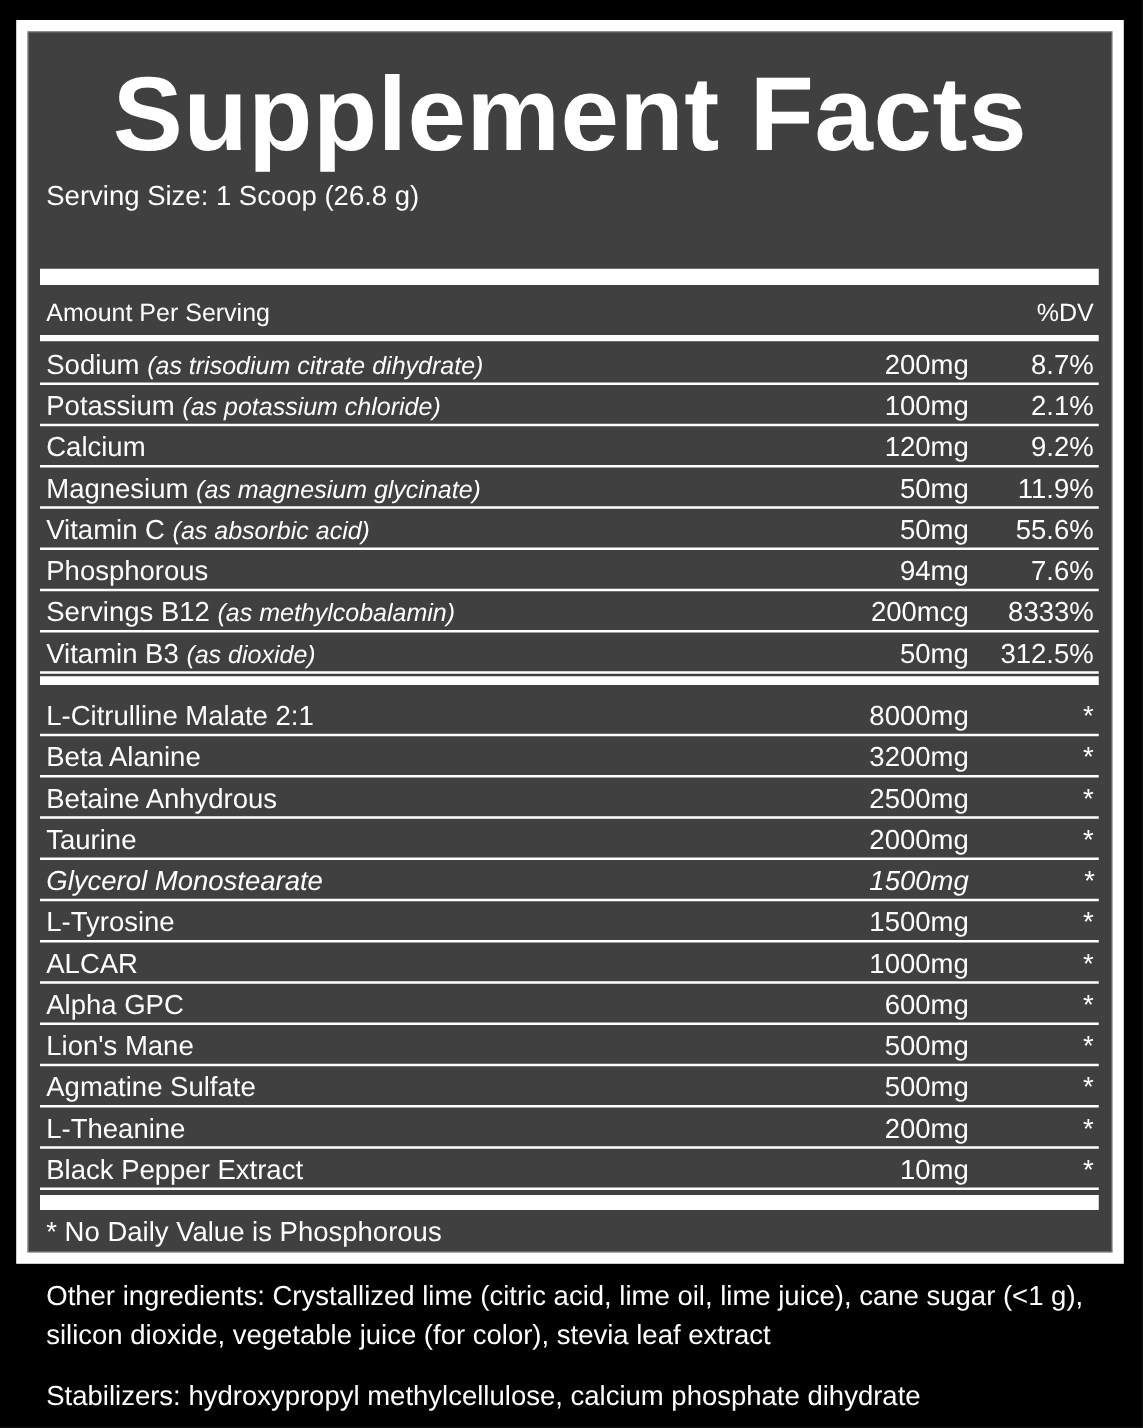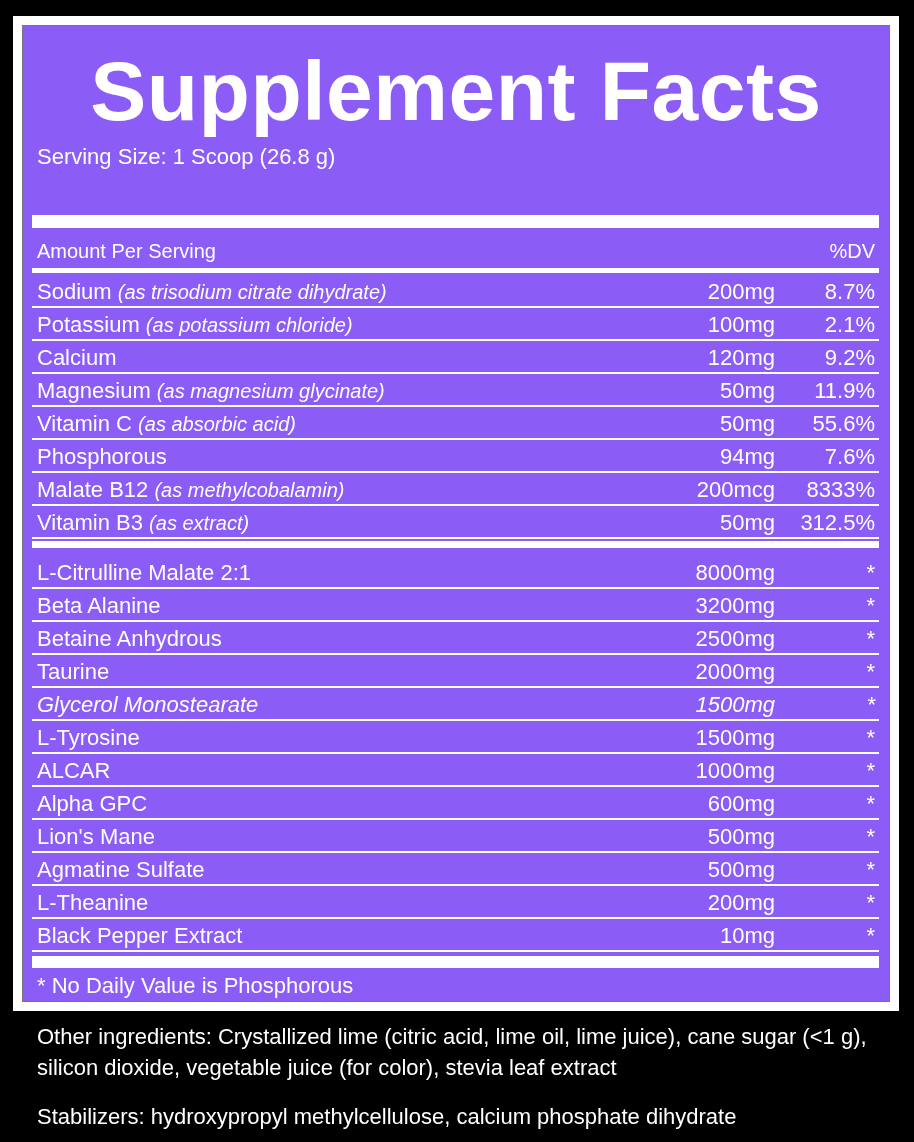--- a/index.html
+++ b/index.html
@@ -1,19 +1,19 @@
 <!DOCTYPE html>
 <html><head>
 <meta charset="utf-8">
 <style>
   html, body { margin: 0; padding: 0; background: #000; }
   body { width: 914px; height: 1142px; position: relative; overflow: hidden;
          font-family: "Liberation Sans", sans-serif; color: #fff; }
   .frame { position: absolute; left: 13px; top: 16px; width: 868px; height: 977px;
-           border: 9px solid #fff; background: #8b5cf6; box-shadow: inset 0 0 0 1px #777; }
+           border: 9px solid #fff; background: #404040; box-shadow: inset 0 0 0 1px #777; }
   .title { position: absolute; left: 0; right: 0; top: 18px; text-align: center;
            font-weight: bold; font-size: 84px; line-height: 96px; letter-spacing: 0.5px; white-space: nowrap; }
   .serving { position: absolute; left: 15px; font-size: 22px; line-height: 30px; white-space: nowrap; }
   .bar { position: absolute; left: 10px; width: 847px; background: #fff; }
   .row { position: absolute; left: 10px; width: 847px; height: 33px;
          font-size: 22px; line-height: 33px; border-bottom: 2px solid #fff; box-sizing: border-box; white-space: nowrap; }
   .row .name { position: absolute; left: 5px; top: 0; }
   .row .name .sub { font-style: italic; font-size: 20px; }
   .row .amt { position: absolute; right: 104px; top: 0; text-align: right; }
   .row .dv { position: absolute; right: 4px; top: 0; }
@@ -64,26 +64,26 @@
         <span class="name"><span>Vitamin C</span> <span class="sub">(as absorbic acid)</span></span>
         <span class="amt">50mg</span>
         <span class="dv">55.6%</span>
       </div>
       <div class="row" style="top: 415px;">
         <span class="name"><span>Phosphorous</span> <span class="sub"></span></span>
         <span class="amt">94mg</span>
         <span class="dv">7.6%</span>
       </div>
       <div class="row" style="top: 448px;">
-        <span class="name"><span>Malate B12</span> <span class="sub">(as methylcobalamin)</span></span>
+        <span class="name"><span>Servings B12</span> <span class="sub">(as methylcobalamin)</span></span>
         <span class="amt">200mcg</span>
         <span class="dv">8333%</span>
       </div>
       <div class="row" style="top: 481px;">
-        <span class="name"><span>Vitamin B3</span> <span class="sub">(as extract)</span></span>
+        <span class="name"><span>Vitamin B3</span> <span class="sub">(as dioxide)</span></span>
         <span class="amt">50mg</span>
         <span class="dv">312.5%</span>
       </div>
     </div>
 
   <div class="bar" style="top:516px;height:7px"></div>
 
   <div id="ingredients">
       <div class="row" style="top: 531px;">
         <span class="name"><span>L-Citrulline Malate 2:1</span></span>

